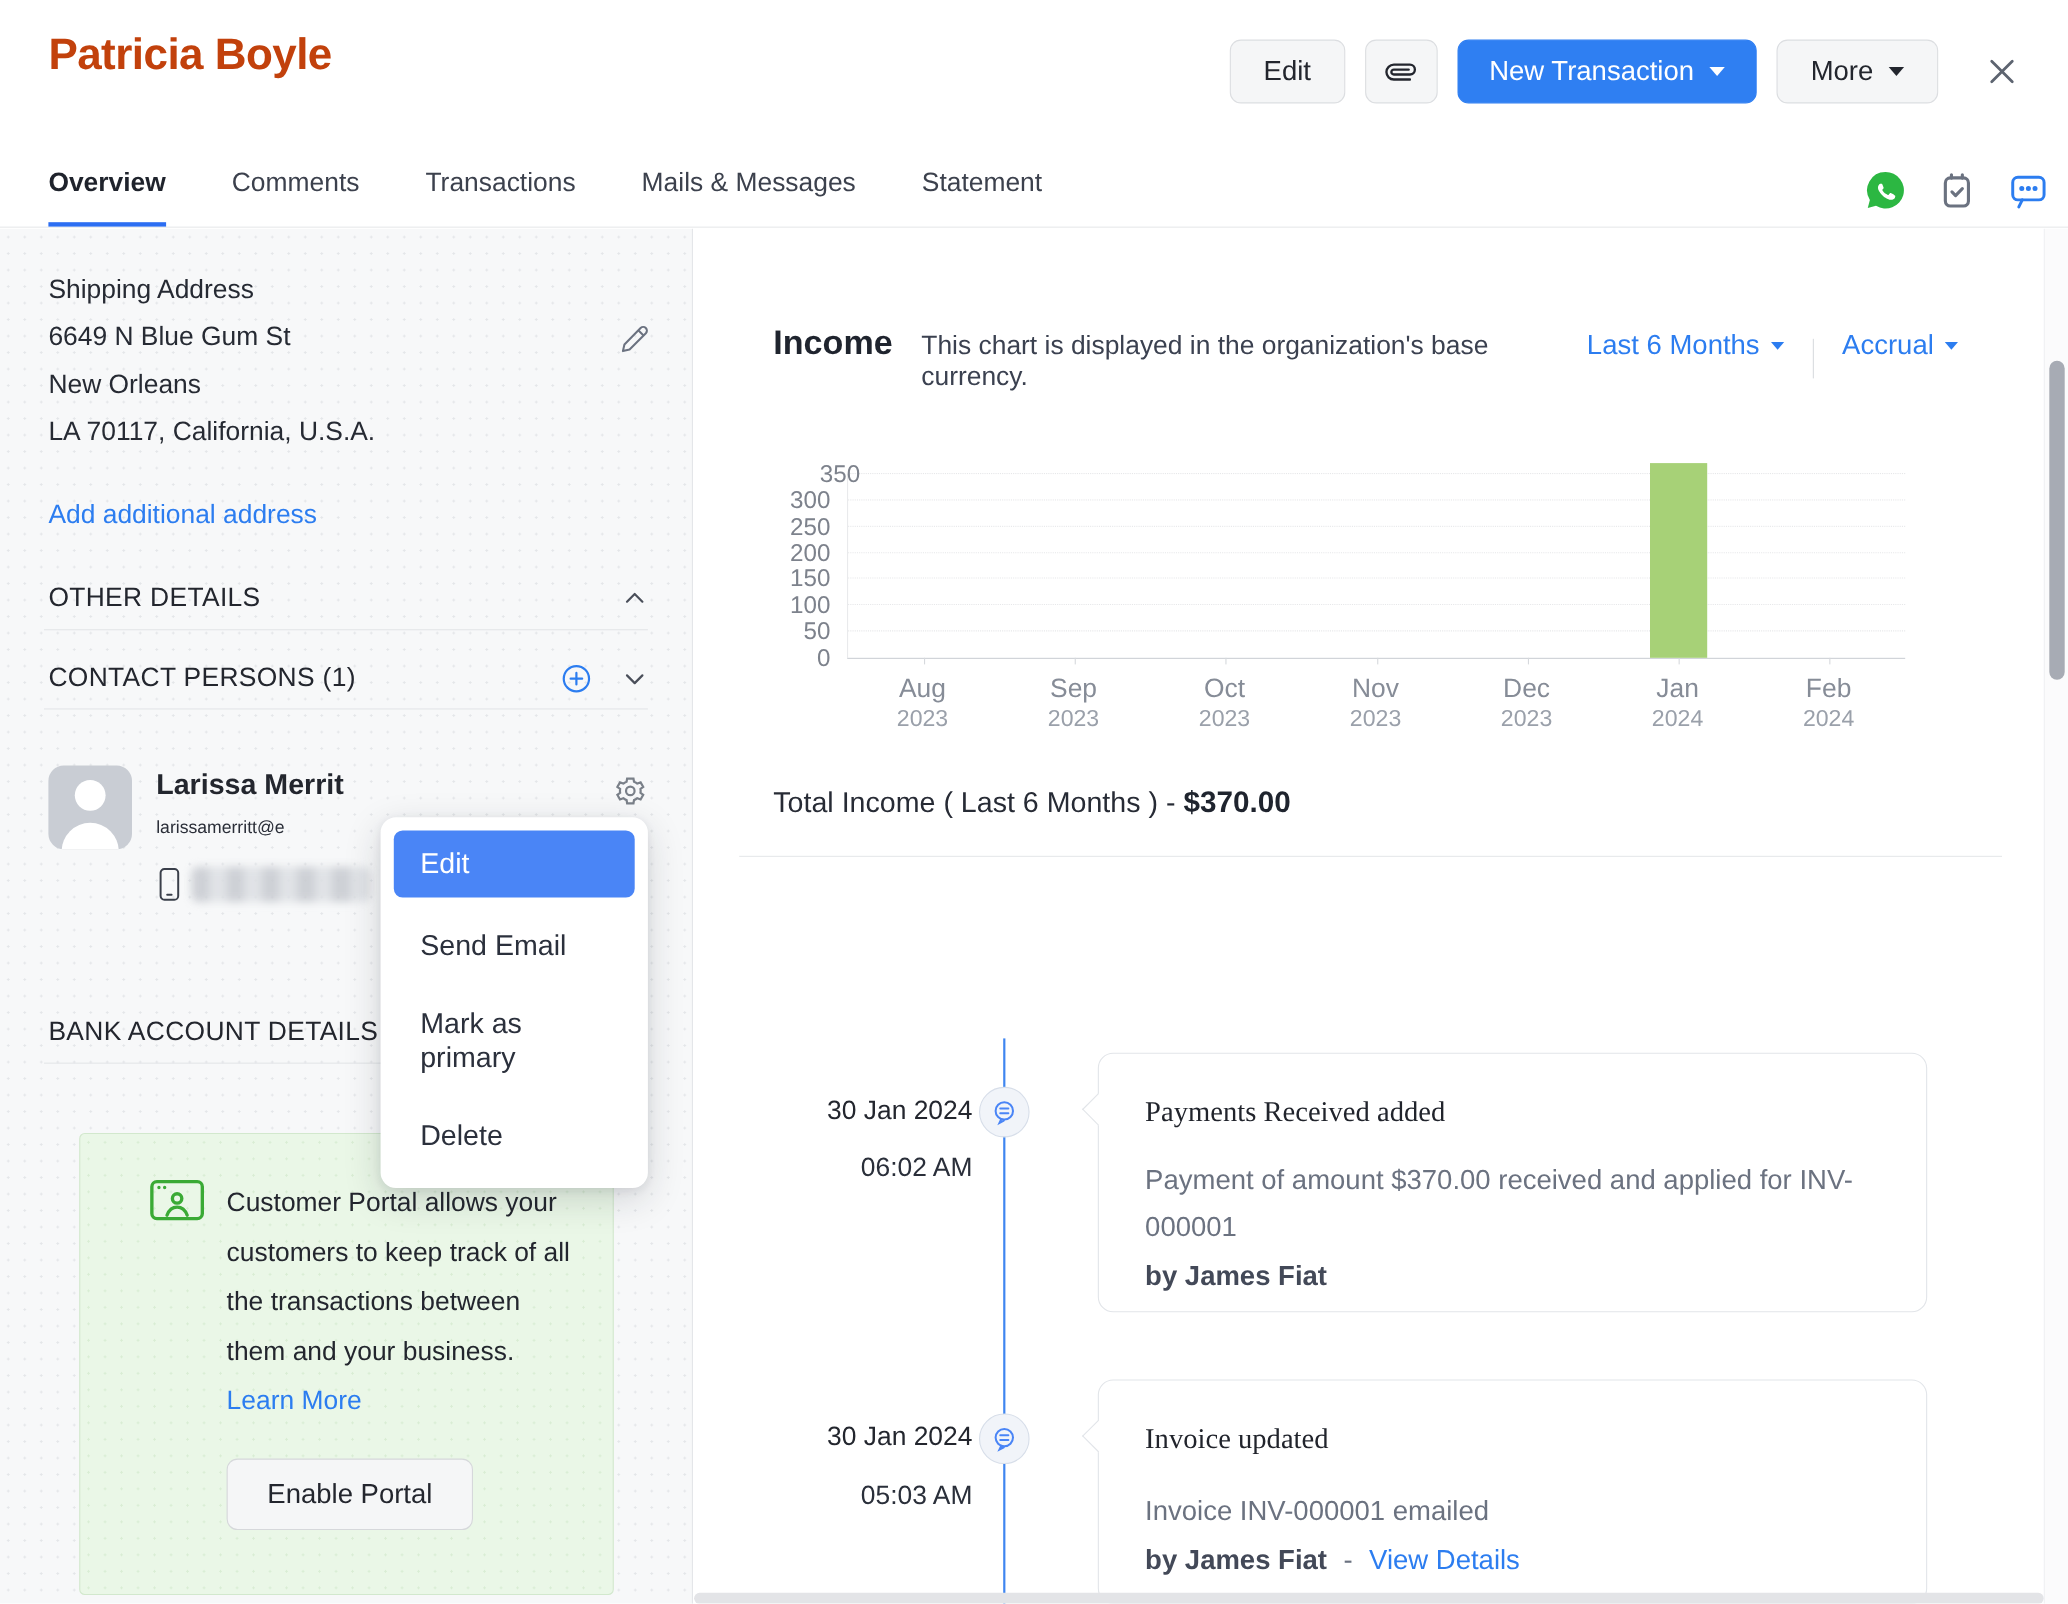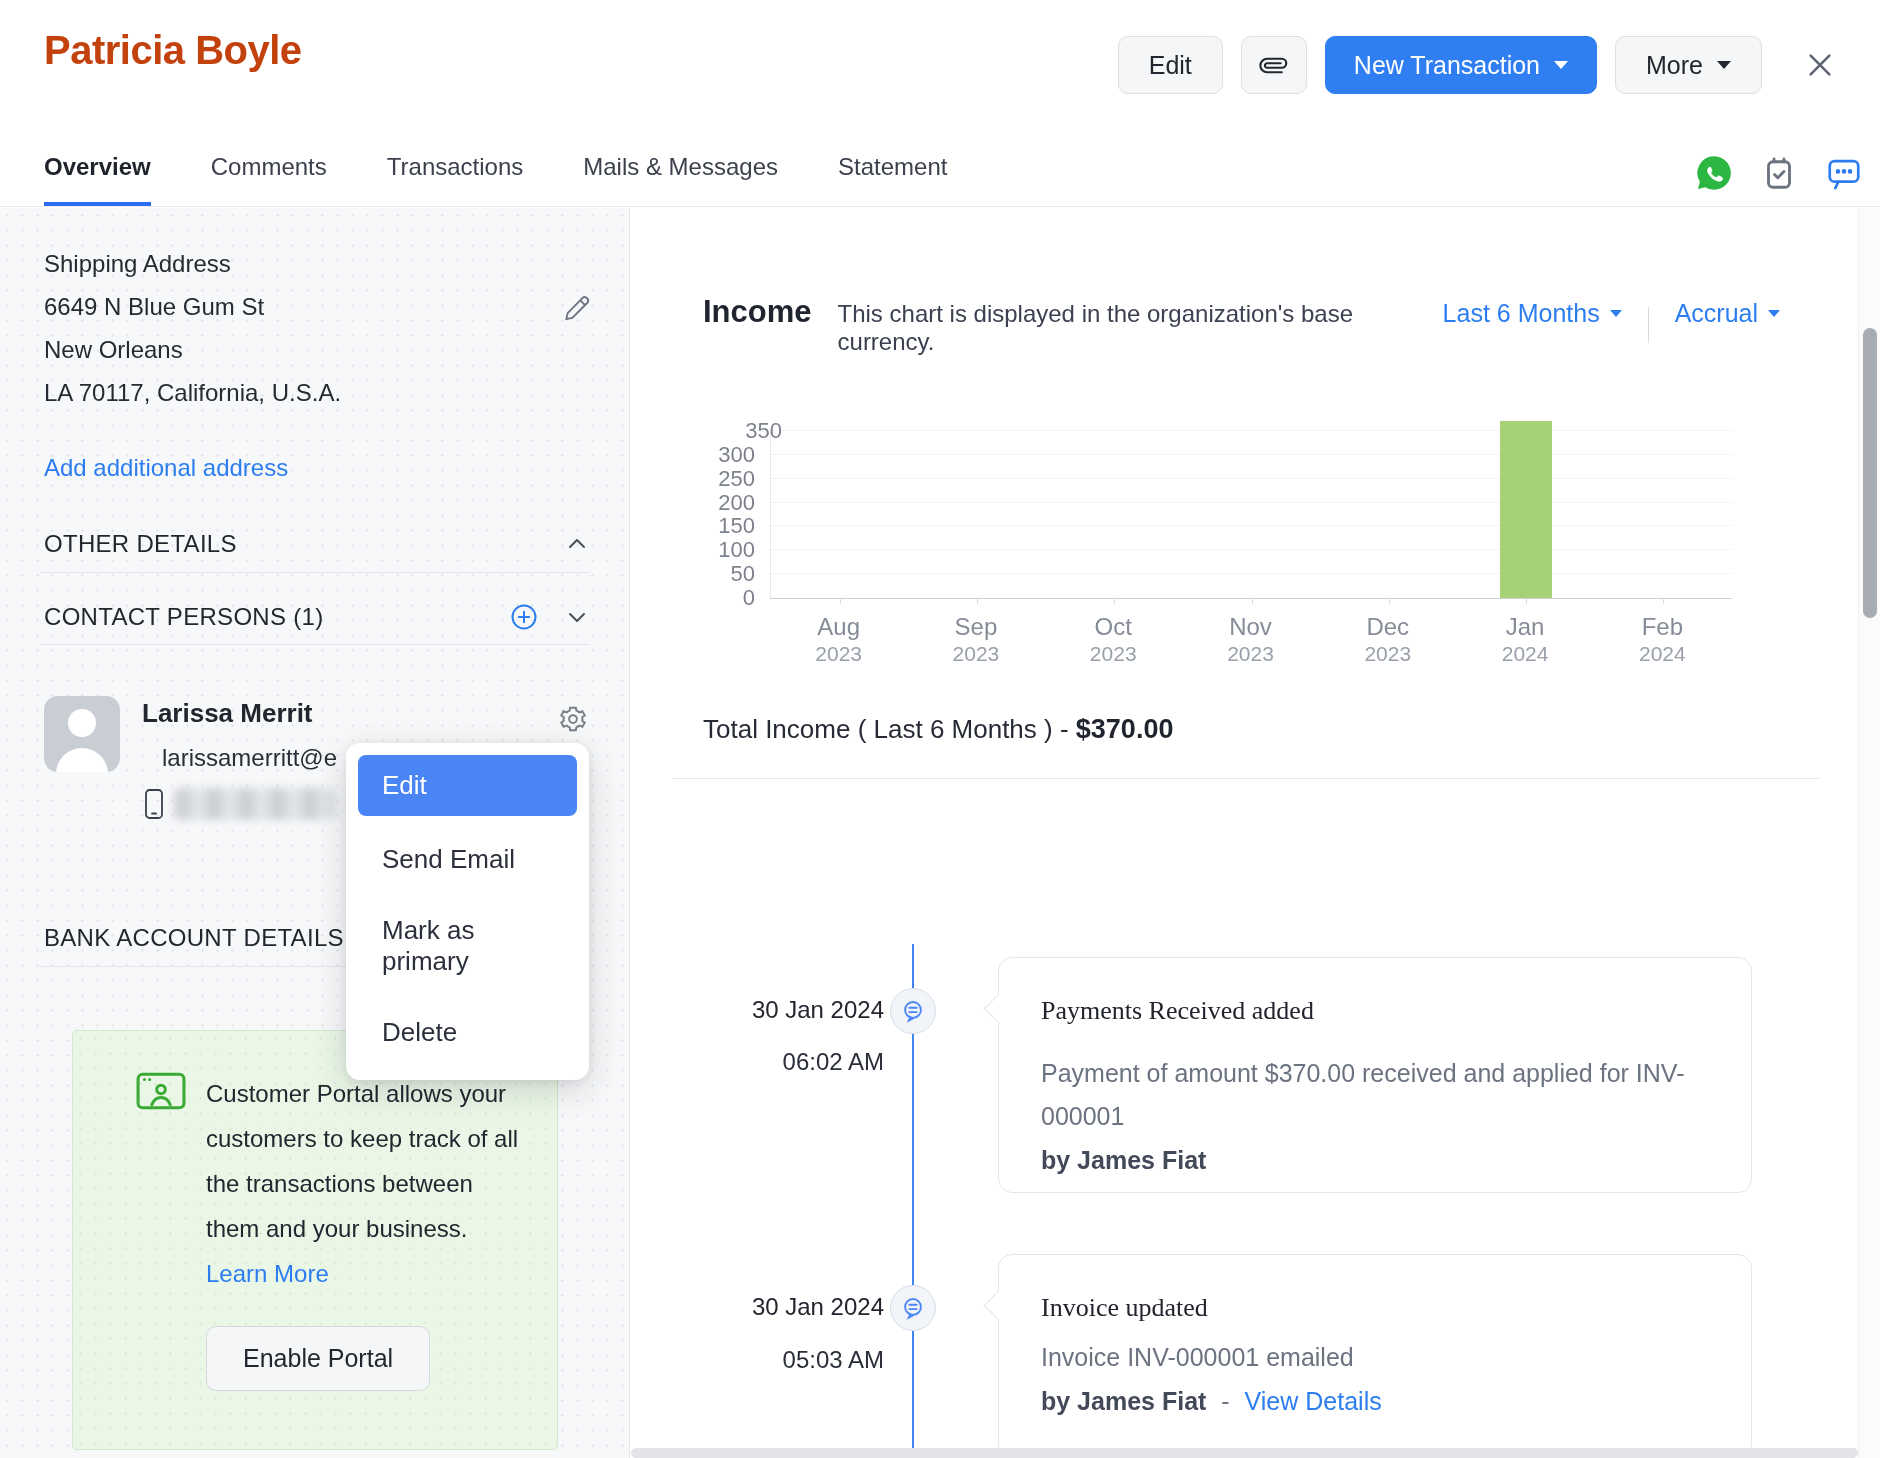--- a/index.html
+++ b/index.html
@@ -40,21 +40,21 @@
   .side-heading { font-size:24px; color:#23262e; letter-spacing:0.3px; }
   .other-details-row { position:absolute; left:44px; right:40px; top:322px; display:flex; justify-content:space-between; align-items:center; }
   .divider { position:absolute; left:40px; right:40px; border-top:1px solid #e3e5e8; }
   .contact-row-head { position:absolute; left:44px; right:40px; top:394px; display:flex; align-items:center; }
   .contact-row-head .spacer { flex:1; }
   .icon-btn { display:flex; cursor:pointer; }
   .avatar { position:absolute; left:44px; top:488px; width:76px; height:76px; background:#c9cdd4; border-radius:14px; overflow:hidden; }
   .avatar .head { position:absolute; left:24px; top:13px; width:28px; height:28px; border-radius:50%; background:#fff; }
   .avatar .body { position:absolute; left:12px; bottom:-10px; width:52px; height:34px; border-radius:26px 26px 0 0; background:#fff; }
   .contact-name { position:absolute; left:142px; top:490px; font-size:26px; font-weight:bold; color:#23262e; }
-  .contact-email { position:absolute; left:142px; top:536px; font-size:24px; color:#2a2e38;margin-left:20px; }
+  .contact-email { position:absolute; left:142px; top:536px; font-size:16px; color:#2a2e38; }
   .phone-row { position:absolute; left:144px; top:580px; display:flex; align-items:center; gap:10px; }
   .phone-blur { width:162px; height:32px; border-radius:6px;
                 background:repeating-linear-gradient(90deg,#c7cad0 0 16px,#dde0e4 16px 32px);
                 filter:blur(4px); opacity:.85; }
   .gear-icon { position:absolute; left:558px; top:496px; cursor:pointer; }
   .bank-heading { position:absolute; left:44px; top:716px; }
   .divider-1 { top:364px; } .divider-2 { top:436px; } .divider-3 { top:758px; }
 
   
   .portal-box { position:absolute; left:72px; top:822px; width:486px; height:420px; border:1px solid #d2e8cd; border-radius:5px;
@@ -375,21 +375,21 @@
     <div class="tl-time" style="top:1138px">05:03 AM</div>
     <div class="tl-badge" style="top:1077px">
       <svg width="26" height="26" viewBox="0 0 24 24" fill="none" stroke="#4a85f6" stroke-width="1.7" stroke-linecap="round">
           <circle cx="12" cy="11" r="7.3"></circle>
           <path d="M8.6 9h6.8M8.6 13h6.8"></path>
           <path d="M9.5 17.8L8 21l3.6-1.9"></path>
         </svg>
     </div>
     <div class="tl-card" style="top:1046px; height:204px">
       <div class="tl-title">Invoice updated</div>
-      <div class="tl-body" style="margin-top:13px">Invoice INV-000001 emailed</div>
+      <div class="tl-body" style="margin-top:30px">Invoice INV-000001 emailed</div>
       <div class="tl-by">
         <span>by James Fiat</span>
         <span class="sep">-</span>
         <span class="view-link">View Details</span>
       </div>
     </div>
 
     <div class="h-scroll"></div>
   </div>
 

